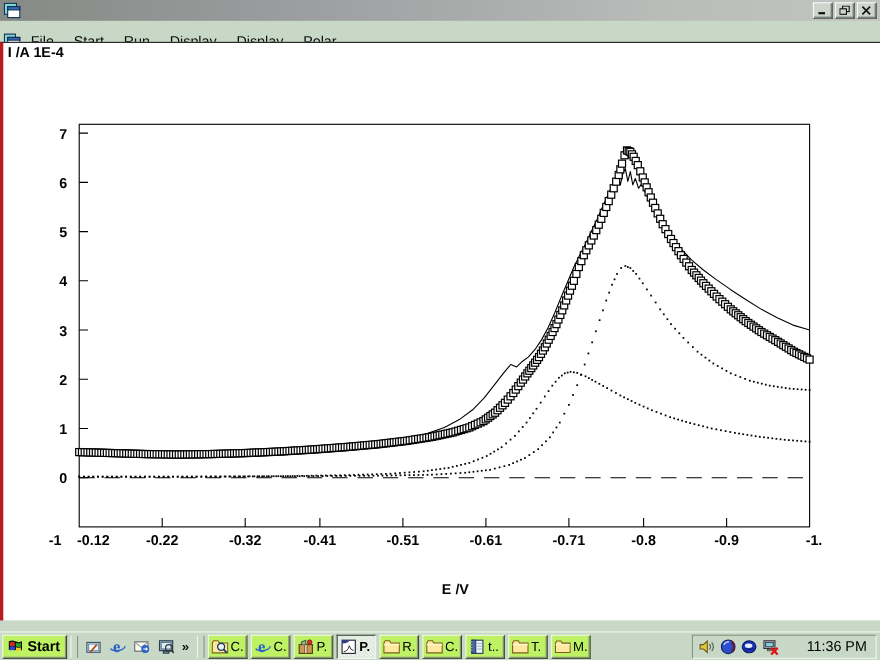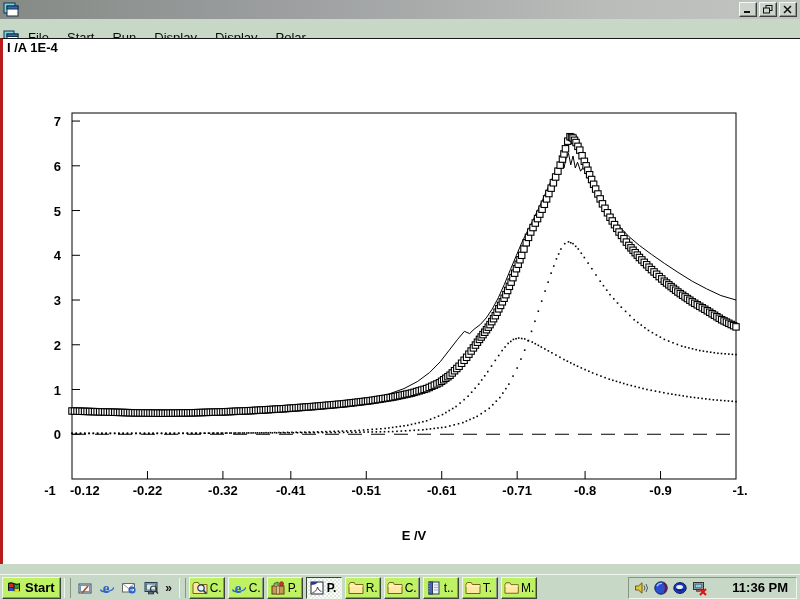--- a/index.html
+++ b/index.html
@@ -77,21 +77,21 @@
     background-color:#dce8da;
     background-image:radial-gradient(#ffffff 26%,rgba(0,0,0,0) 30%),radial-gradient(#ffffff 26%,rgba(0,0,0,0) 30%);
     background-size:4px 4px;background-position:0 0,2px 2px;
   }
   .tray{
     margin-left:auto;margin-right:3px;height:22px;display:flex;align-items:center;gap:3px;
     border-top:1px solid #86967f;border-left:1px solid #86967f;
     border-right:1px solid #f0f6ee;border-bottom:1px solid #f0f6ee;
     padding:0 8px 0 5px;box-sizing:border-box;
   }
-  .tray .time{font-size:13px;color:#000;margin-left:22px;font-weight:bold;}
+  .tray .time{font-size:13px;color:#000;margin-left:22px;}
   .icon16{width:16px;height:16px;display:block;}
 </style>
 </head>
 <body>
 
 <div class="titlebar">
   <svg class="icon16" width="15" height="15" viewBox="0 0 16 16">
     <rect x="1" y="1" width="11" height="10" fill="#7fd4d4" stroke="#103050"></rect>
     <rect x="4" y="4" width="11" height="10" fill="#ffffff" stroke="#103050"></rect>
     <rect x="4" y="4" width="11" height="3" fill="#3a68b8" stroke="#103050"></rect>

